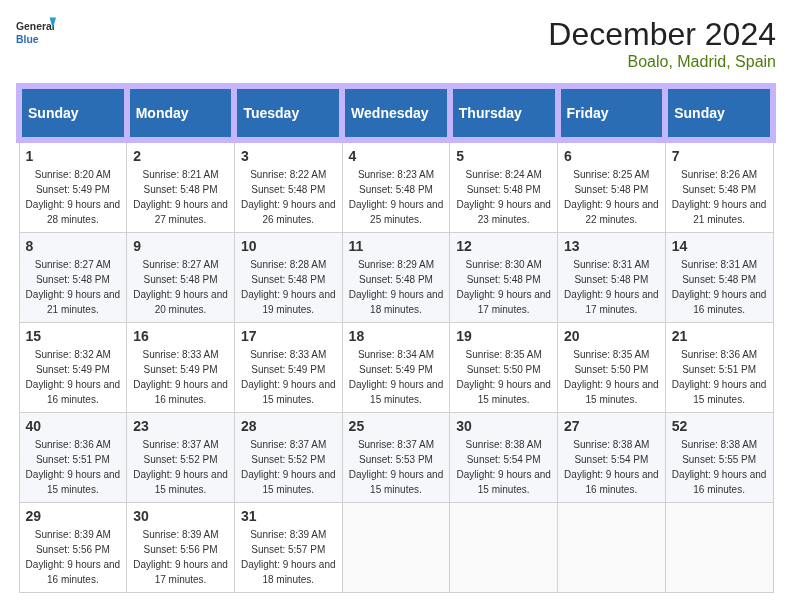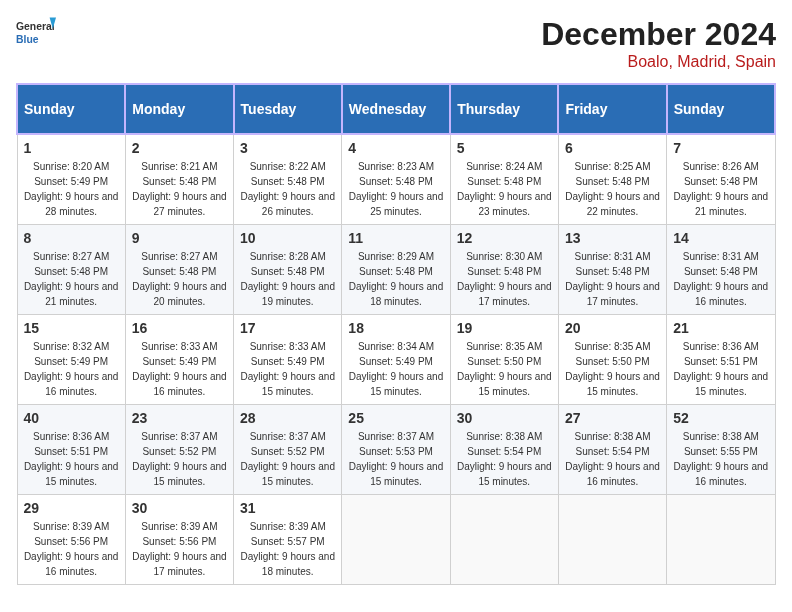--- a/index.html
+++ b/index.html
@@ -19,40 +19,40 @@
     .logo {
       display: flex;
       align-items: center;
       gap: 4px;
     }
     .title-area {
       text-align: right;
     }
     .month-title {
       font-size: 32px;
-      font-weight: bold;
+      font-weight: normal;
       color: #222;
     }
     .location {
       font-size: 16px;
-      color: #b91c1c;
+      color: #4d7c0f;
     }
     .calendar {
       width: 100%;
       border-collapse: collapse;
       border: 1px solid #ccc;
     }
     .calendar th {
       background-color: #2a6db5;
       color: #fff;
       font-size: 14px;
       font-weight: bold;
       padding: 16px 6px;
       text-align: left;
-      border: 2px solid #c4b5fd;
+      border: 6px solid #c4b5fd;
     }
     .calendar td {
       vertical-align: top;
       padding: 5px 6px;
       border: 1px solid #d0d0d0;
       font-size: 10.5px;
       color: #333;
       width: calc(100% / 7);
       background: #fff;
       min-height: 80px;

